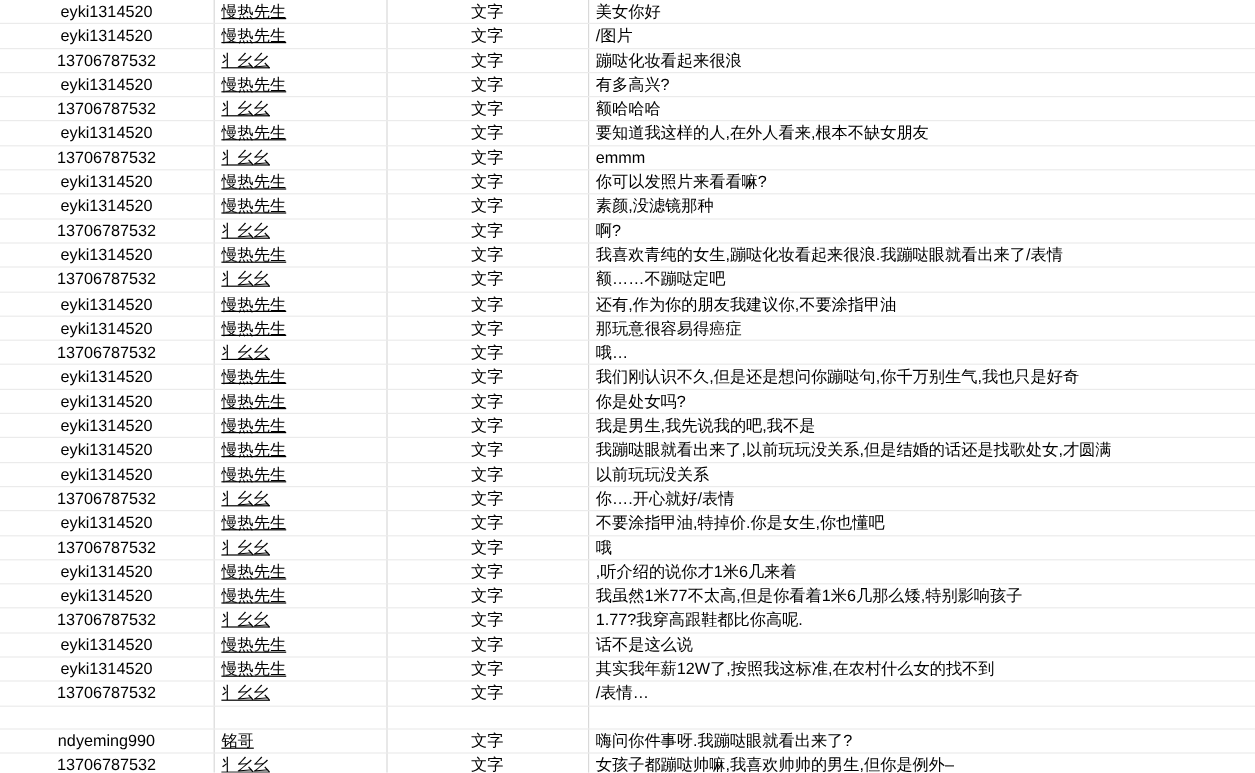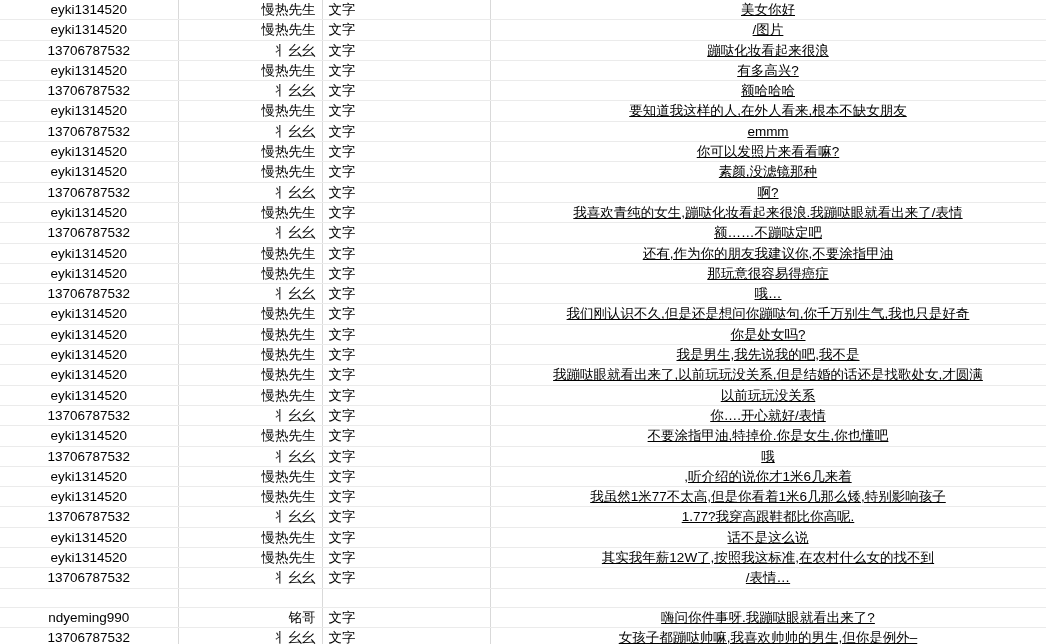--- a/index.html
+++ b/index.html
@@ -32,23 +32,23 @@
   table.msg-table td {
     border-right: 1px solid #d9d9d9;
     border-bottom: 1px solid #ebebeb;
     padding: 0 6px;
     height: 19.3px;
     line-height: 19.3px;
     white-space: nowrap;
     overflow: hidden;
   }
   td.cell-id   { text-align: center; }
-  td.cell-name { text-align: right; }
-  td.cell-type { }
-  td.cell-body { text-align: center; padding-right: 10px; text-decoration: underline; }
+  td.cell-name { text-align: left; text-decoration: underline; }
+  td.cell-type { text-align: center; }
+  td.cell-body { text-align: left; padding-right: 10px; }
 
   tr.blank td {
     border-bottom: 1px solid #ebebeb;
   }
   tr.blank { height: 17px; }
   tr.blank td { height: 17px; line-height: 17px; }
 </style>
 </head>
 <body>
 

